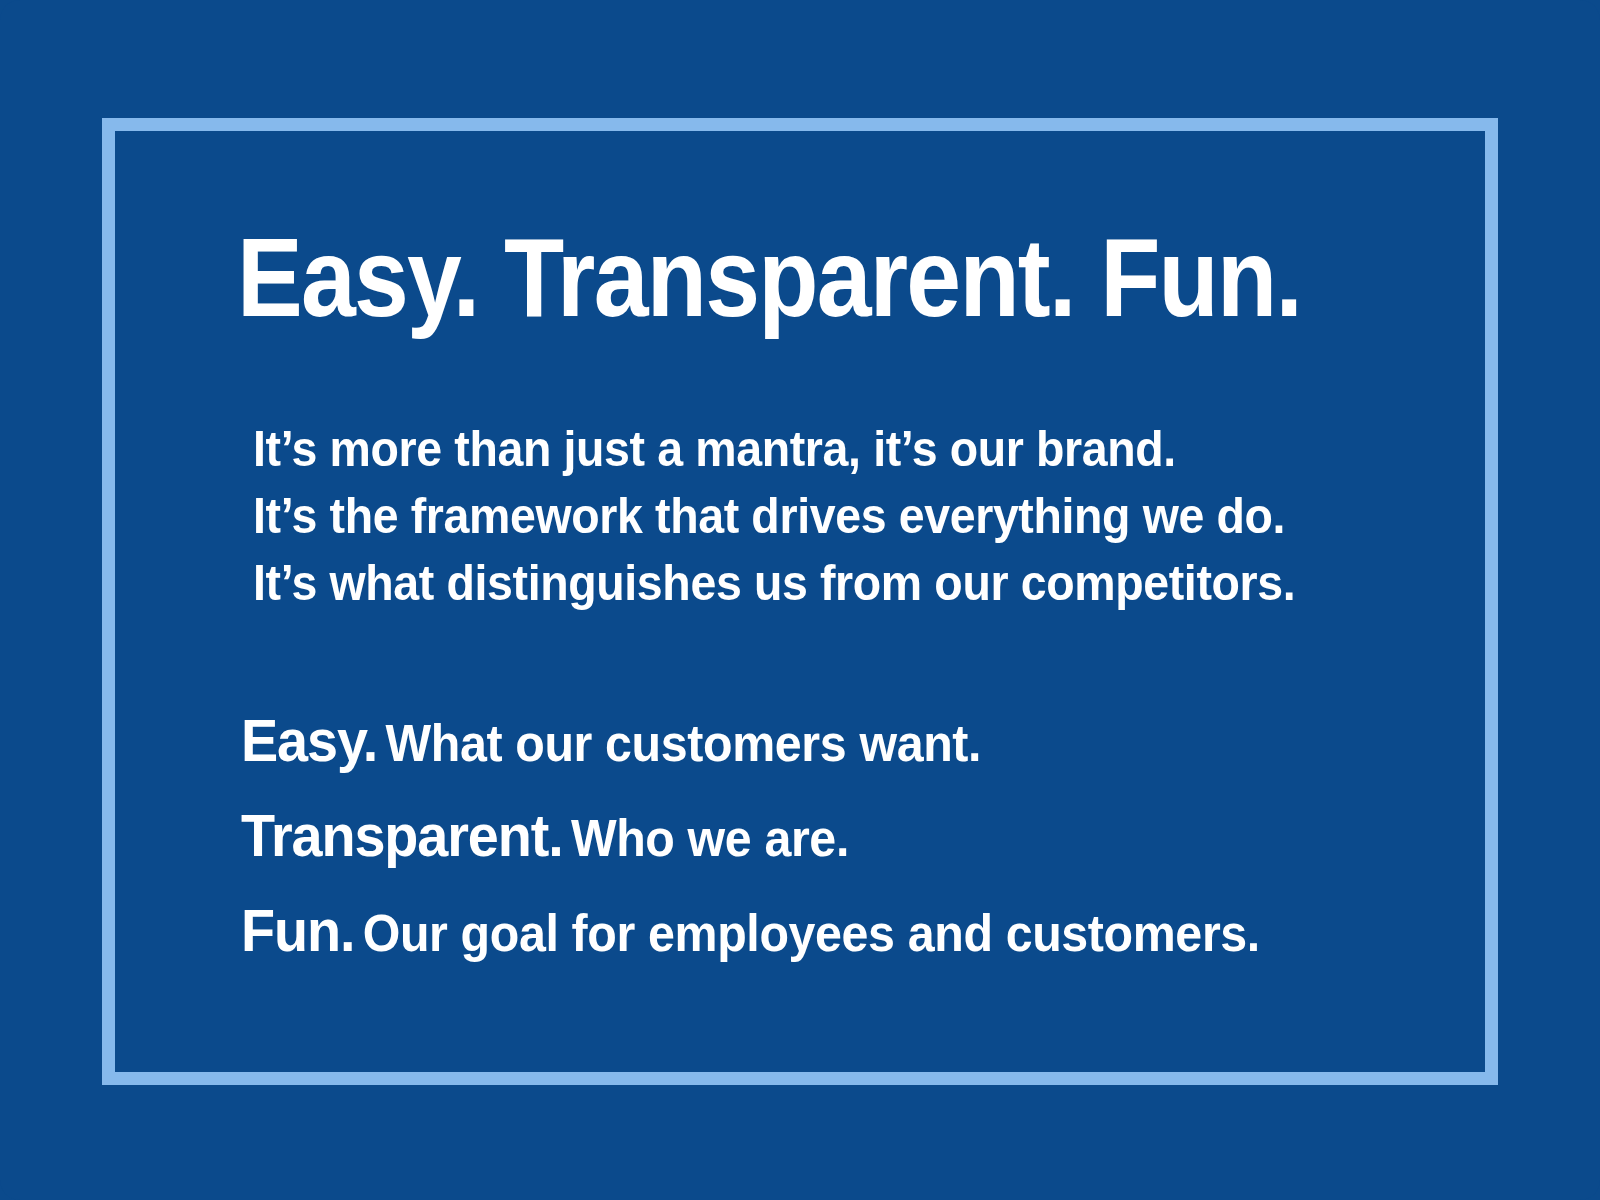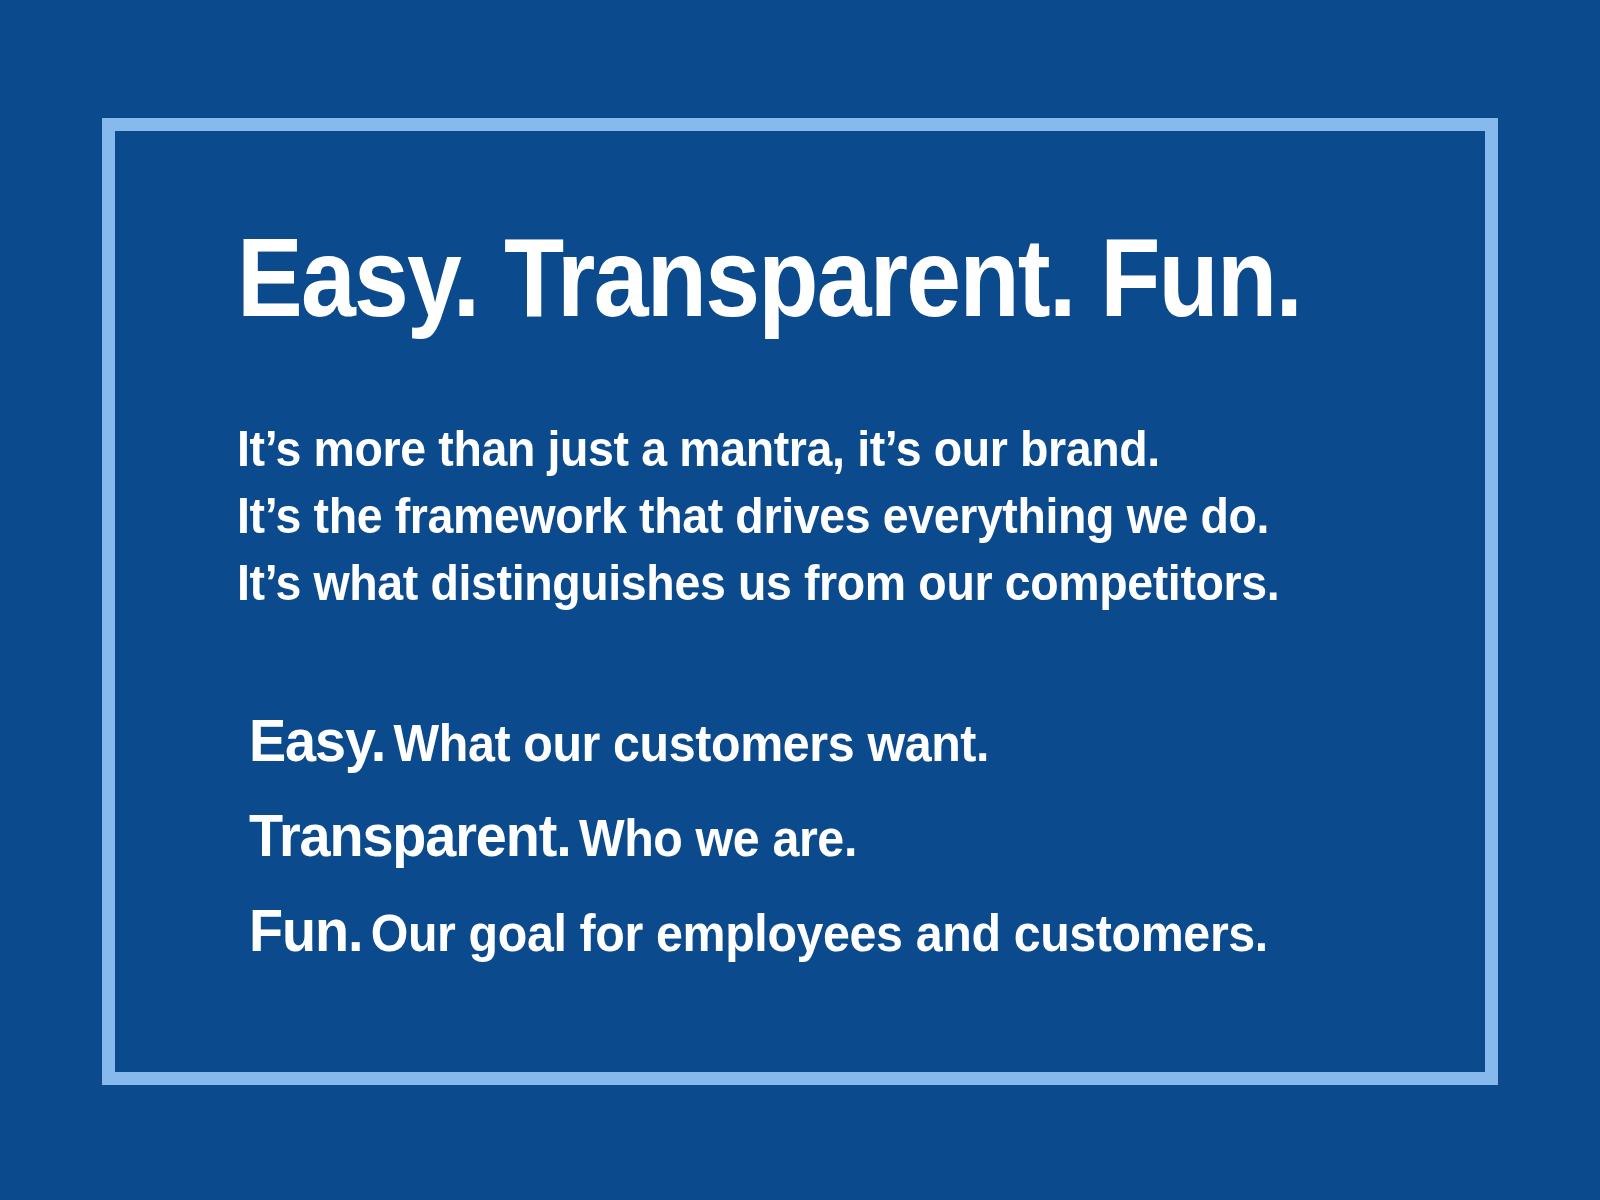--- a/index.html
+++ b/index.html
@@ -51,39 +51,39 @@
     line-height: 1.0;
     letter-spacing: -2px;
     color: #ffffff;
     margin: 0;
     white-space: nowrap;
     transform: scaleX(0.88);
     transform-origin: left center;
   }
 
   .intro {
-    margin: 0;
+    margin: 16px;
     padding: 0;
     margin-top: 82px;
   }
 
   .intro-line {
     font-family: "Liberation Sans", sans-serif;
     font-weight: bold;
     font-size: 50px;
     line-height: 67px;
     color: #ffffff;
     white-space: nowrap;
     letter-spacing: -0.4px;
     transform: scaleX(0.93);
     transform-origin: left center;
   }
 
   .pillars {
-    margin: 12px;
+    margin: 4px;
     padding: 0;
     margin-top: 84px;
   }
 
   .pillar-line {
     line-height: 80px;
     color: #ffffff;
     white-space: nowrap;
     transform: scaleX(0.93);
     transform-origin: left center;

